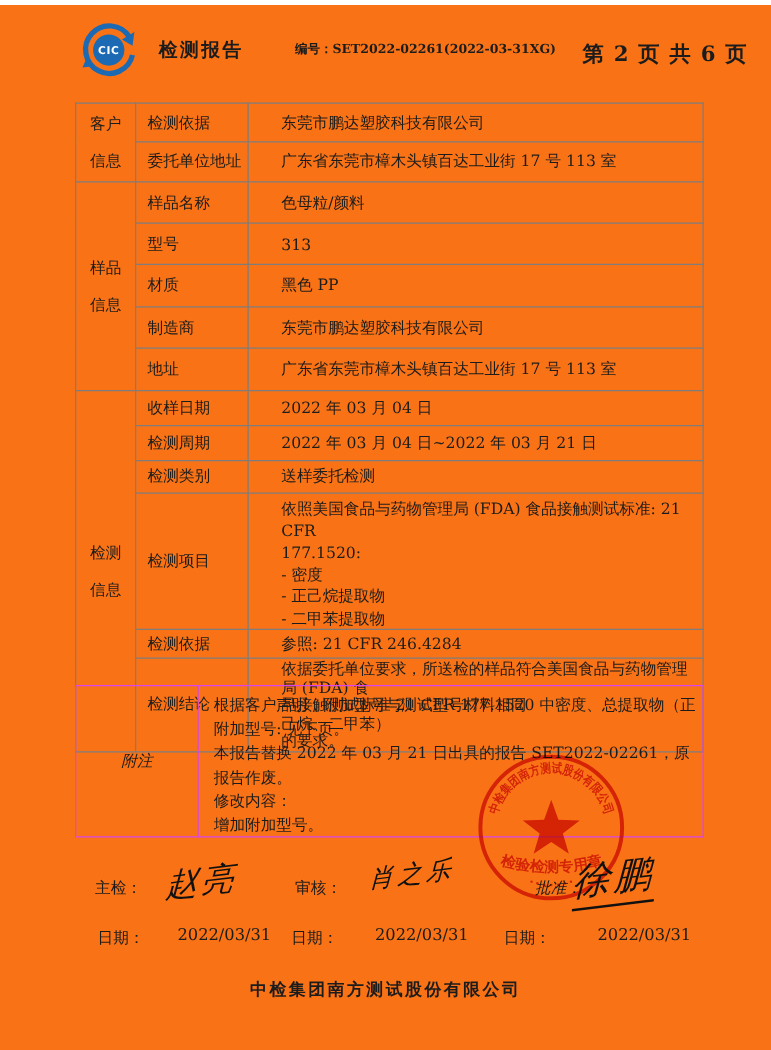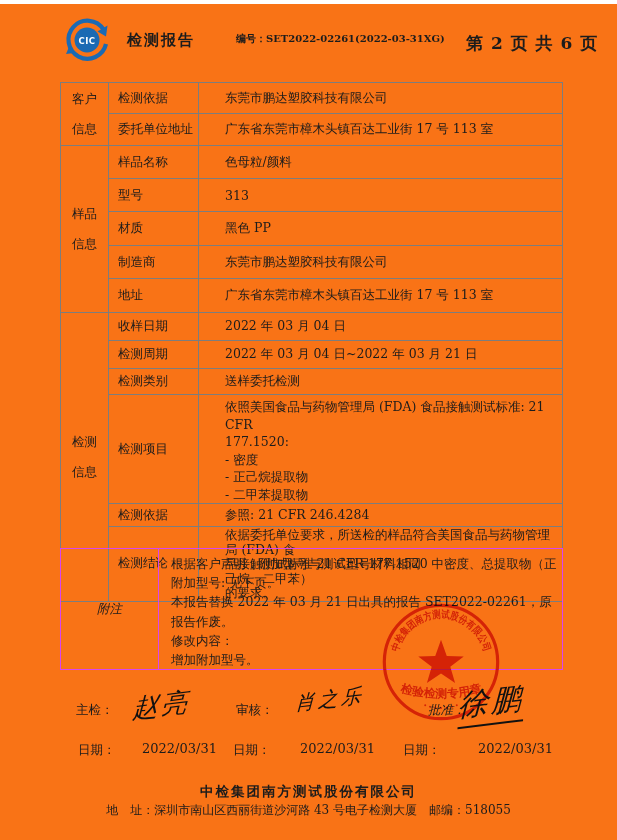--- a/index.html
+++ b/index.html
@@ -186,15 +186,14 @@
   <div class="sig-name sig-big" style="left:458px; top:678px;">徐鹏</div>
 
   <div class="date-lbl" style="left:78px; top:738px;">日期：</div>
   <div class="date-val" style="left:142px; top:737px;">2022/03/31</div>
   <div class="date-lbl" style="left:233px; top:738px;">日期：</div>
   <div class="date-val" style="left:300px; top:737px;">2022/03/31</div>
   <div class="date-lbl" style="left:403px; top:738px;">日期：</div>
   <div class="date-val" style="left:478px; top:737px;">2022/03/31</div>
 
   <div class="ft ft-company">中检集团南方测试股份有限公司</div>
-  <div class="ft ft-addr">地　址：深圳市南山区西丽街道沙河路 43 号电子检测大厦　邮编：518055</div>
 
 </div>
 
 </body></html>

